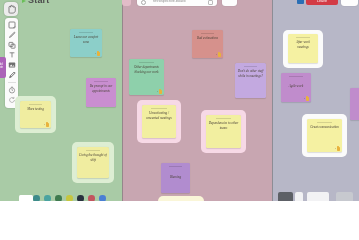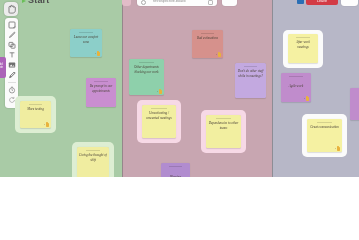--- a/index.html
+++ b/index.html
@@ -1,17 +1,17 @@
 <!DOCTYPE html>
 <html><head>
 <meta charset="utf-8">
 <style>
   html,body{margin:0;padding:0;background:#fff;}
   #screen{
-    position:relative;width:359px;height:177px;overflow:hidden;
+    position:relative;width:359px;height:201px;overflow:hidden;
     font-family:"Liberation Sans",sans-serif;
     background:#b7b7c7;
   }
   
   .col{position:absolute;top:0;bottom:0;}
   #col-left{left:0;width:122px;background:#a9cba6;}
   #col-mid{left:122px;width:150px;background:#c8a6b1;}
   #col-right{left:272px;width:87px;background:#b7b7c7;}
   .col-divider{position:absolute;top:0;bottom:0;width:1px;background:#6b6b6b;opacity:.55;}
 

